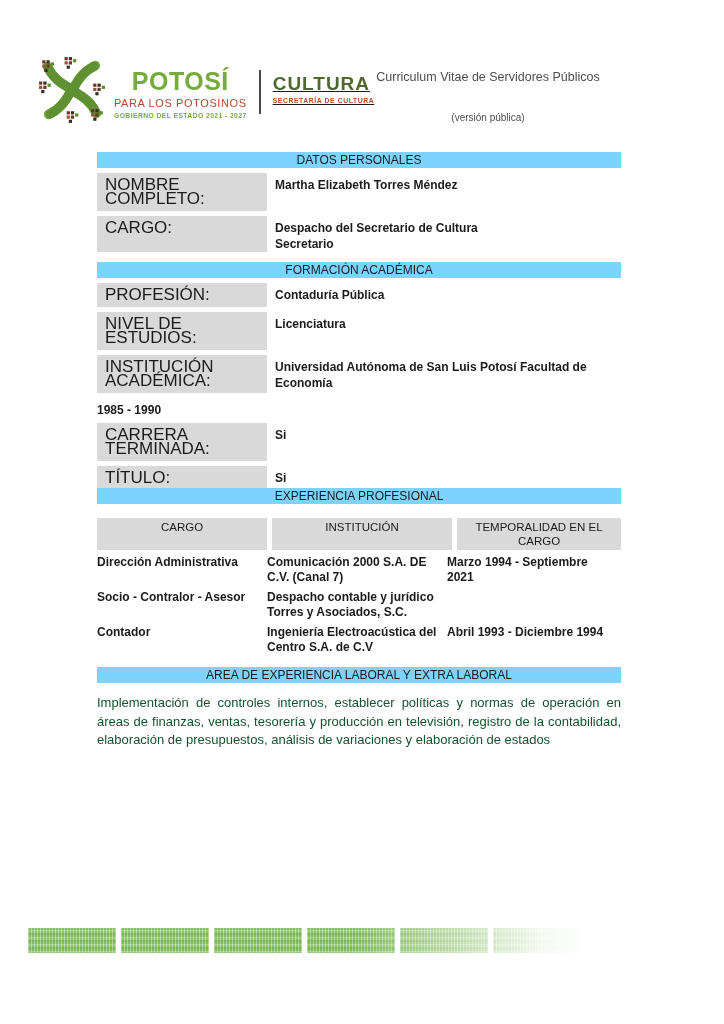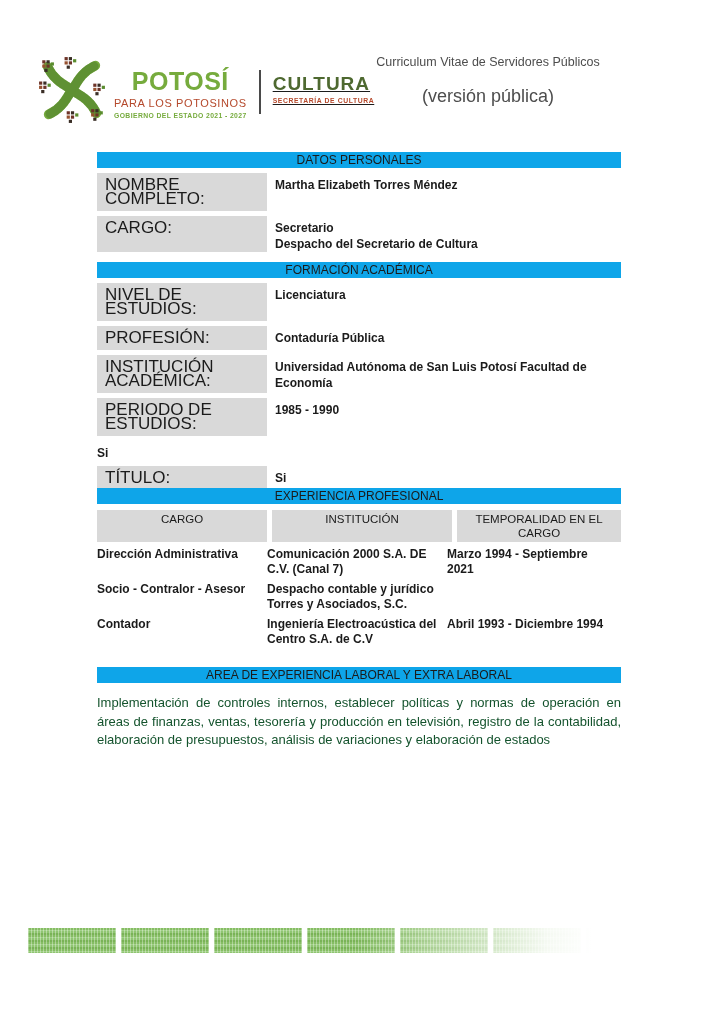--- a/index.html
+++ b/index.html
@@ -12,33 +12,33 @@
   .emblem { width:68px; height:68px; flex:0 0 auto; }
   .brand-block { margin-left:8px; padding-top:13px; }
   .brand-name { font-size:25px; font-weight:bold; color:#76ab3d; line-height:1; letter-spacing:.5px;text-align:center; }
   .brand-tagline { font-size:11px; font-weight:normal; color:#b5492c; letter-spacing:.6px; margin-top:3px; }
   .brand-gov { font-size:6.8px; font-weight:bold; color:#76ab3d; letter-spacing:.4px; margin-top:3px; }
   .logo-divider { width:2px; height:44px; background:#4a4a4a; margin:14px 12px 0 12px; }
   .org-block { padding-top:18px;text-decoration:underline; }
   .org-name { font-size:19px; font-weight:bold; color:#4e6930; letter-spacing:1px; line-height:1; }
   .org-sub { font-size:6.8px; font-weight:bold; color:#b5492c; letter-spacing:.6px; margin-top:4px; }
 
-  .doc-title { position:absolute; left:352px; top:55px; width:272px; text-align:center; color:#4d4d4d; }
+  .doc-title { position:absolute; left:352px; top:70px; width:272px; text-align:center; color:#4d4d4d; }
   .doc-title .t1 { font-size:12.5px; }
-  .doc-title .t2 { font-size:18px; margin-top:17px; }
+  .doc-title .t2 { font-size:10px; margin-top:28px; }
 
   
   .section { position:absolute; left:97px; width:524px; }
-  .bar { height:16px; background:#0ea5e9; text-align:center; font-size:12px; line-height:16px; color:#1b1b1b; }
+  .bar { height:16px; background:#7dd3fc; text-align:center; font-size:12px; line-height:16px; color:#1b1b1b; }
   .kv-row { display:flex; gap:8px; margin-top:5px; align-items:stretch; }
   .kv-label { width:170px; flex:0 0 170px; background:#d9d9d9; font-size:17px; padding:5px 2px 5px 8px; line-height:14px; }
   .kv-value { flex:1; font-weight:bold; font-size:12px; line-height:16px; padding-top:4px; }
 
   
-  .exp-head { display:flex; gap:5px; margin-top:6px; }
+  .exp-head { display:flex; gap:5px; margin-top:14px; }
   .exp-head .hc { background:#d9d9d9; text-align:center; font-size:11.5px; line-height:14px; padding:2px 4px; }
   .c1 { width:170px; flex:0 0 170px; }
   .c2 { width:180px; flex:0 0 180px; }
   .c3 { width:164px; flex:0 0 164px; }
   .exp-row { display:flex; margin-top:5px; font-weight:bold; font-size:12px; line-height:15px; }
   .exp-row .cell { padding-right:6px; }
 
   
   .para { position:absolute; left:97px; top:694px; width:524px; font-size:13px; font-weight:normal;
           line-height:18.5px; text-align:justify; color:#14532d; }
@@ -108,45 +108,45 @@
 
   <div class="section" style="top:152px;">
     <div class="bar">DATOS PERSONALES</div>
     <div class="kv-row">
       <div class="kv-label">NOMBRE COMPLETO:</div>
       <div class="kv-value">Martha Elizabeth Torres Méndez</div>
     </div>
     <div class="kv-row">
       <div class="kv-label">CARGO:</div>
       <div class="kv-value">
+        <div>Despacho del Secretario de Cultura</div>
         <div>Secretario</div>
-        <div>Despacho del Secretario de Cultura</div>
       </div>
     </div>
   </div>
 
   <div class="section" style="top:262px;">
     <div class="bar">FORMACIÓN ACADÉMICA</div>
     <div class="kv-row">
+      <div class="kv-label">PROFESIÓN:</div>
+      <div class="kv-value">Contaduría Pública</div>
+    </div>
+    <div class="kv-row">
       <div class="kv-label">NIVEL DE ESTUDIOS:</div>
       <div class="kv-value">Licenciatura</div>
-    </div>
-    <div class="kv-row">
-      <div class="kv-label">PROFESIÓN:</div>
-      <div class="kv-value">Contaduría Pública</div>
     </div>
     <div class="kv-row">
       <div class="kv-label">INSTITUCIÓN ACADÉMICA:</div>
       <div class="kv-value">Universidad Autónoma de San Luis Potosí Facultad de Economía</div>
     </div>
     <div class="kv-row">
-      <div class="kv-label">PERIODO DE ESTUDIOS:</div>
       <div class="kv-value">1985 - 1990</div>
     </div>
     <div class="kv-row">
+      <div class="kv-label">CARRERA TERMINADA:</div>
       <div class="kv-value">Si</div>
     </div>
     <div class="kv-row">
       <div class="kv-label">TÍTULO:</div>
       <div class="kv-value">Si</div>
     </div>
   </div>
 
   <div class="section" style="top:488px;">
     <div class="bar">EXPERIENCIA PROFESIONAL</div>

